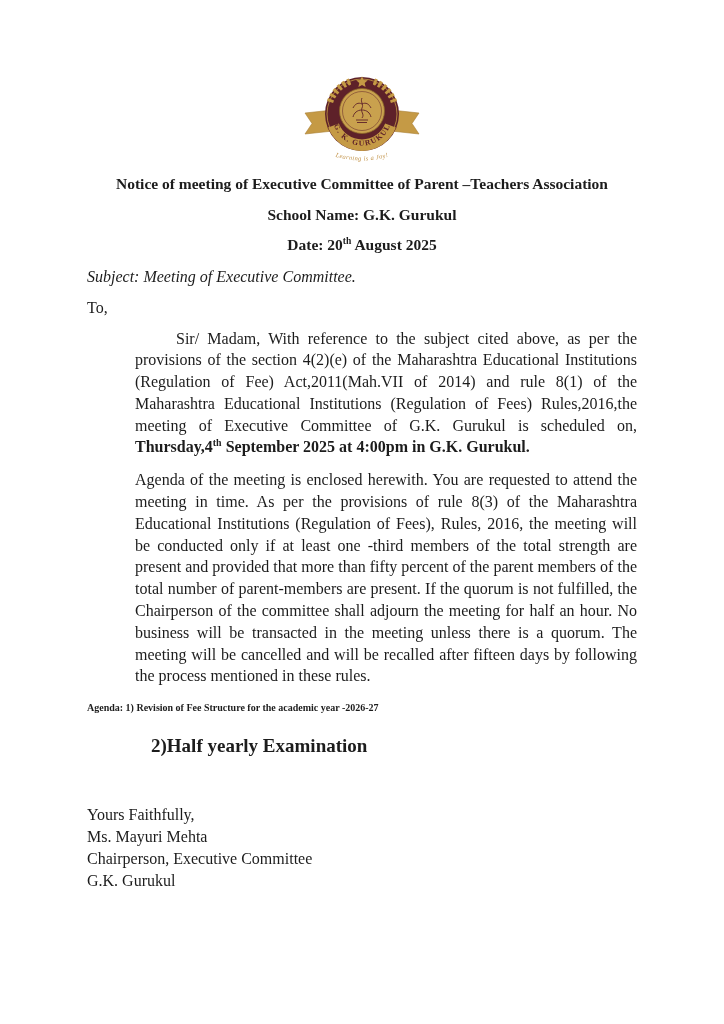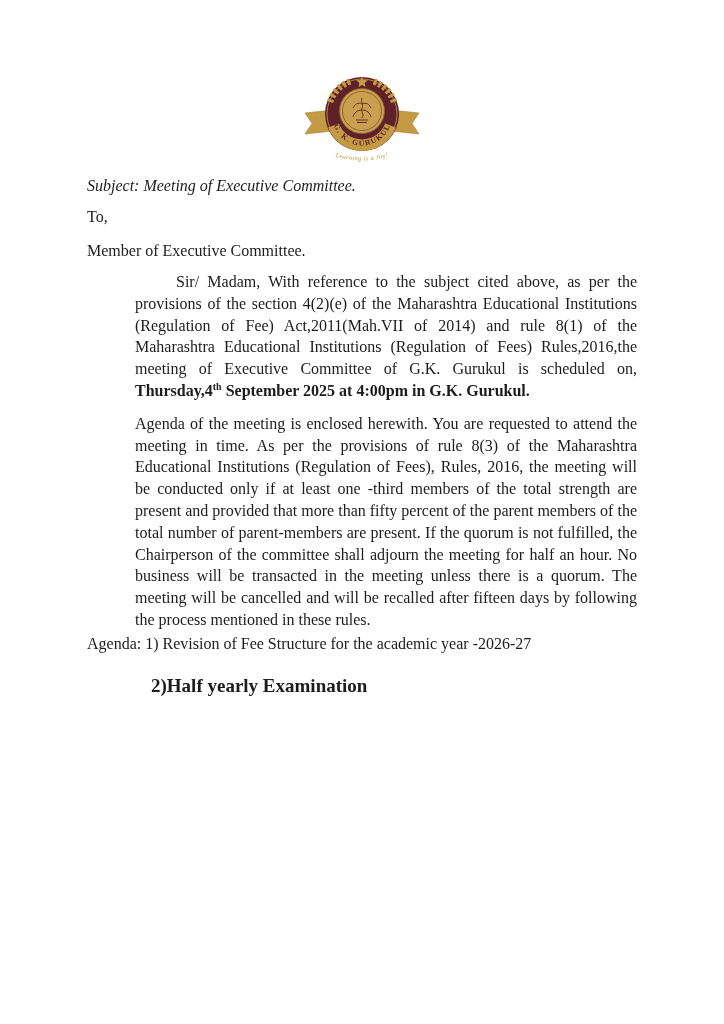--- a/index.html
+++ b/index.html
@@ -44,23 +44,23 @@
   .addressee  { font-size: 16px; margin-top: 16px; }
   .body-para {
     font-size: 16px;
     line-height: 21.8px;
     text-align: justify;
     margin-top: 11px;
     margin-left: 48px;
   }
   .body-para.indent-first { text-indent: 41px; }
   .agenda-line1 {
-    font-weight: normal;
-    font-size: 16px;
-    margin-top: 4px;
+    font-weight: bold;
+    font-size: 10px;
+    margin-top: 15px;
   }
   .agenda-line2 {
     font-weight: bold;
     font-size: 19px;
     margin-top: 22px;
     padding-left: 64px;
   }
   .signature {
     margin-top: 47px;
     font-size: 16px;
@@ -109,27 +109,37 @@
         <textPath href="#nameTextArc" startOffset="50%" text-anchor="middle">G. K. GURUKUL</textPath>
       </text>
 
       <path id="taglineArc" d="M34,88 Q63,97 92,88" fill="none"></path>
       <text font-family="Liberation Serif, serif" font-size="6.4" font-style="italic" fill="#c09044" letter-spacing="0.4">
         <textPath href="#taglineArc" startOffset="50%" text-anchor="middle">Learning is a Joy!</textPath>
       </text>
     </svg>
   </div>
 
+  <div class="headings">
+    <div class="heading-line">Notice of meeting of Executive Committee of Parent –Teachers Association</div>
+    <div class="heading-line">School Name: G.K. Gurukul</div>
+    <div class="heading-line"><span>Date: 20</span><sup>th</sup><span> August 2025</span></div>
+  </div>
 
   <div class="subject-line">Subject: Meeting of Executive Committee.</div>
 
   <div class="salutation">To,</div>
-  <div class="addressee">Member of Executive Committee.</div>
 
   <p class="body-para indent-first"><span>Sir/ Madam, With reference to the subject cited above, as per the provisions of the section 4(2)(e) of the Maharashtra Educational Institutions (Regulation of Fee) Act,2011(Mah.VII of 2014) and rule 8(1) of the Maharashtra Educational Institutions (Regulation of Fees) Rules,2016,the meeting of Executive Committee of G.K. Gurukul is scheduled on,</span><b><span> Thursday,4</span><sup>th</sup><span> September 2025 at 4:00pm in G.K. Gurukul.</span></b></p>
 
   <p class="body-para">Agenda of the meeting is enclosed herewith. You are requested to attend the meeting in time. As per the provisions of rule 8(3) of the Maharashtra Educational Institutions (Regulation of Fees), Rules, 2016, the meeting will be conducted only if at least one -third members of the total strength are present and provided that more than fifty percent of the parent members of the total number of parent-members are present. If the quorum is not fulfilled, the Chairperson of the committee shall adjourn the meeting for half an hour. No business will be transacted in the meeting unless there is a quorum. The meeting will be cancelled and will be recalled after fifteen days by following the process mentioned in these rules.</p>
 
   <div class="agenda-line1">Agenda: 1) Revision of Fee Structure for the academic year -2026-27</div>
   <div class="agenda-line2">2)Half yearly Examination</div>
 
+  <div class="signature">
+    <span class="sig-line">Yours Faithfully,</span>
+    <span class="sig-line">Ms. Mayuri Mehta</span>
+    <span class="sig-line">Chairperson, Executive Committee</span>
+    <span class="sig-line">G.K. Gurukul</span>
+  </div>
 
 </div>
 
 </body></html>

